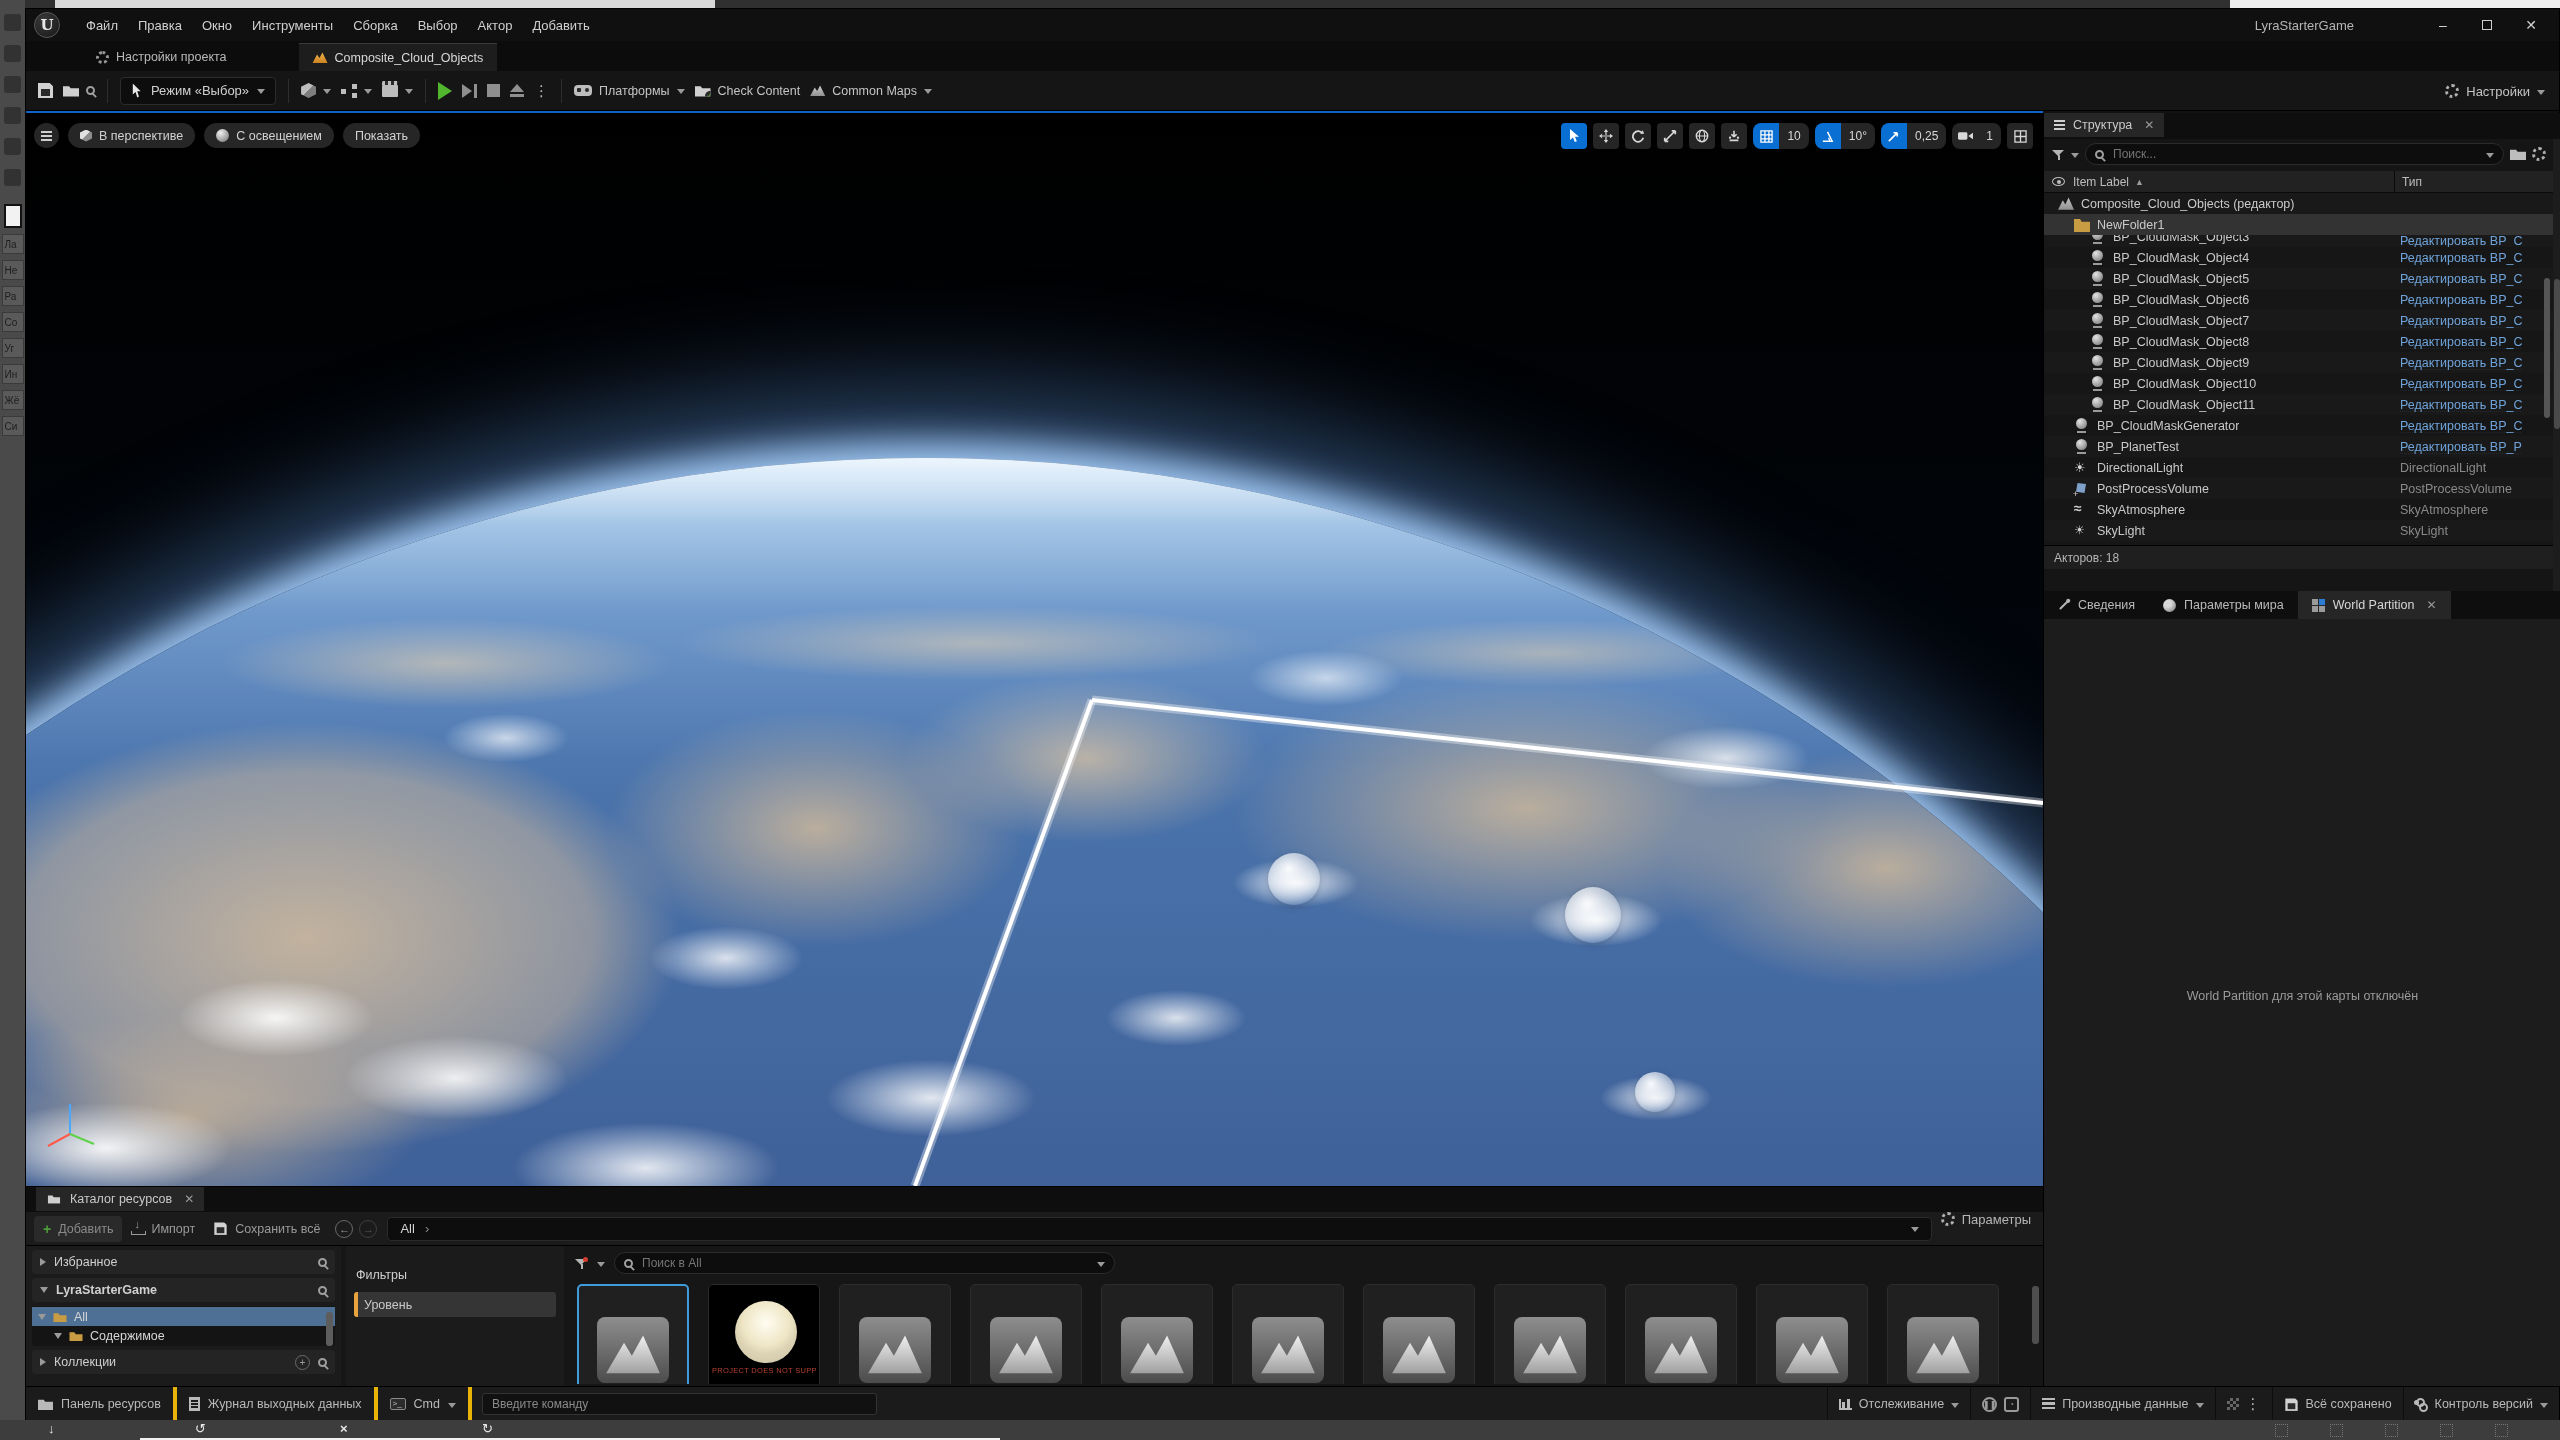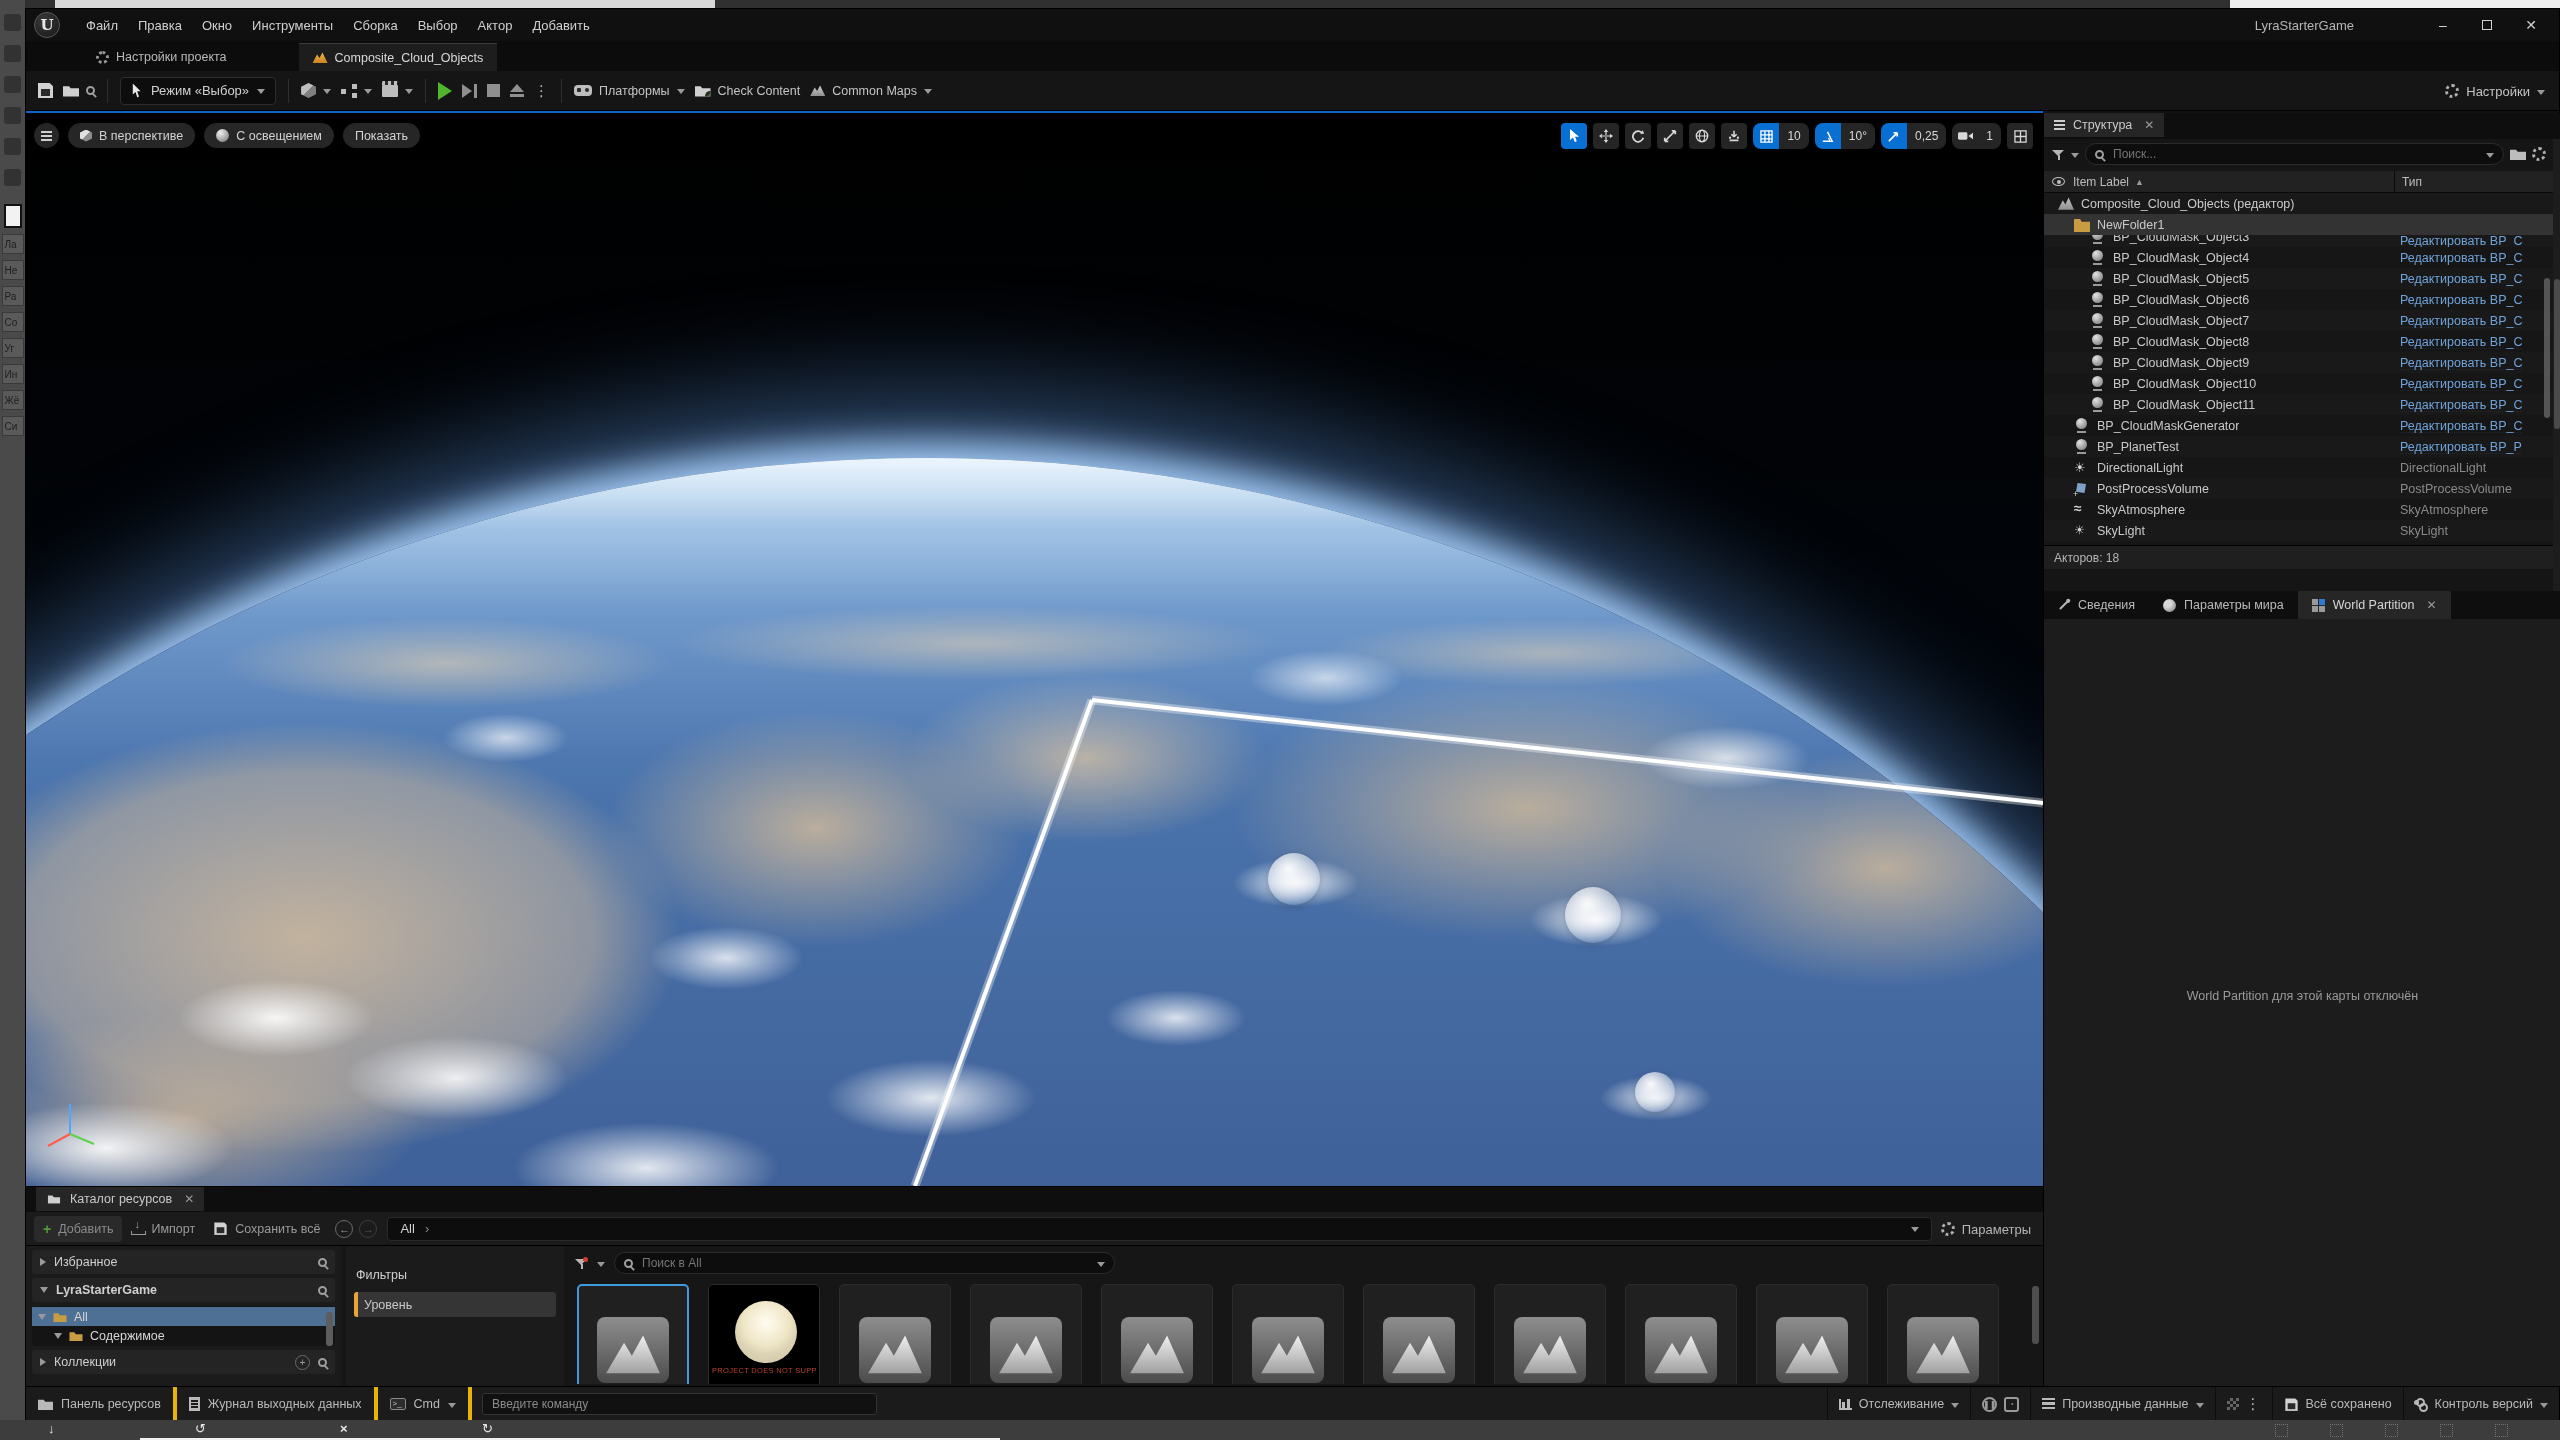--- a/index.html
+++ b/index.html
@@ -192,21 +192,21 @@
   #cb-toolbar{position:absolute;left:0;top:25px;width:100%;height:34px;background:#1b1b1b;display:flex;align-items:center;border-bottom:1px solid #000}
   .cb-btn{display:flex;align-items:center;gap:7px;color:#9a9a9a;font-size:12.5px;padding:0 9px;height:26px}
   #add-btn{margin-left:8px;background:#2a2a2a;border-radius:4px;color:#8a8a8a}
   .plus-g{color:#4f9e3a;font-weight:bold;font-size:14px}
   .import-ico{width:13px;height:13px;position:relative;color:#9a9a9a}
   .import-ico::before{content:"↓";position:absolute;left:3px;top:-4px;font-size:11px}
   .import-ico::after{content:"";position:absolute;left:0;bottom:0;width:13px;height:3px;border:1px solid #9a9a9a;border-top:0}
   .navcirc{width:18px;height:18px;border-radius:50%;border:1px solid #6a6a6a;color:#9a9a9a;display:flex;align-items:center;justify-content:center;font-size:11px;margin-left:6px}
   .navcirc.dim{opacity:.45}
   #crumb{margin-left:10px;width:1545px;height:24px;background:#0d0d0d;border:1px solid #2a2a2a;border-radius:4px;display:flex;align-items:center;gap:10px;padding:0 12px;color:#d2d2d2}
-  #cb-opts{position:absolute;right:12px;top:25px;height:34px;display:flex;align-items:center;gap:7px;color:#b5b5b5}
+  #cb-opts{position:absolute;right:12px;top:25px;height:34px;display:flex;gap:7px;color:#b5b5b5}
   #cb-left{position:absolute;left:0;top:59px;width:315px;height:141px;background:#1b1b1b;padding:4px 6px}
   .cb-sect{height:24px;background:#242424;border-radius:3px;display:flex;align-items:center;gap:8px;padding:0 8px;color:#cfcfcf;font-size:12.5px;margin-bottom:4px}
   .tri-r{width:0;height:0;border-top:4px solid transparent;border-bottom:4px solid transparent;border-left:6px solid #9a9a9a}
   .tri-d{width:0;height:0;border-left:4px solid transparent;border-right:4px solid transparent;border-top:6px solid #9a9a9a}
   .sect-mag{margin-left:auto}
   #cb-tree{background:#141414;border-radius:3px;padding:1px 0;margin-bottom:4px}
   .tree-row{height:19px;display:flex;align-items:center;gap:6px;padding:0 6px;font-size:12.5px;color:#d6d6d6}
   .tree-row.sel{background:#4f7095}
   .tree-row.child{padding-left:22px}
   .tree-thumb{position:absolute;left:300px;top:66px;width:7px;height:34px;background:#5d5d5d;border-radius:3px}

